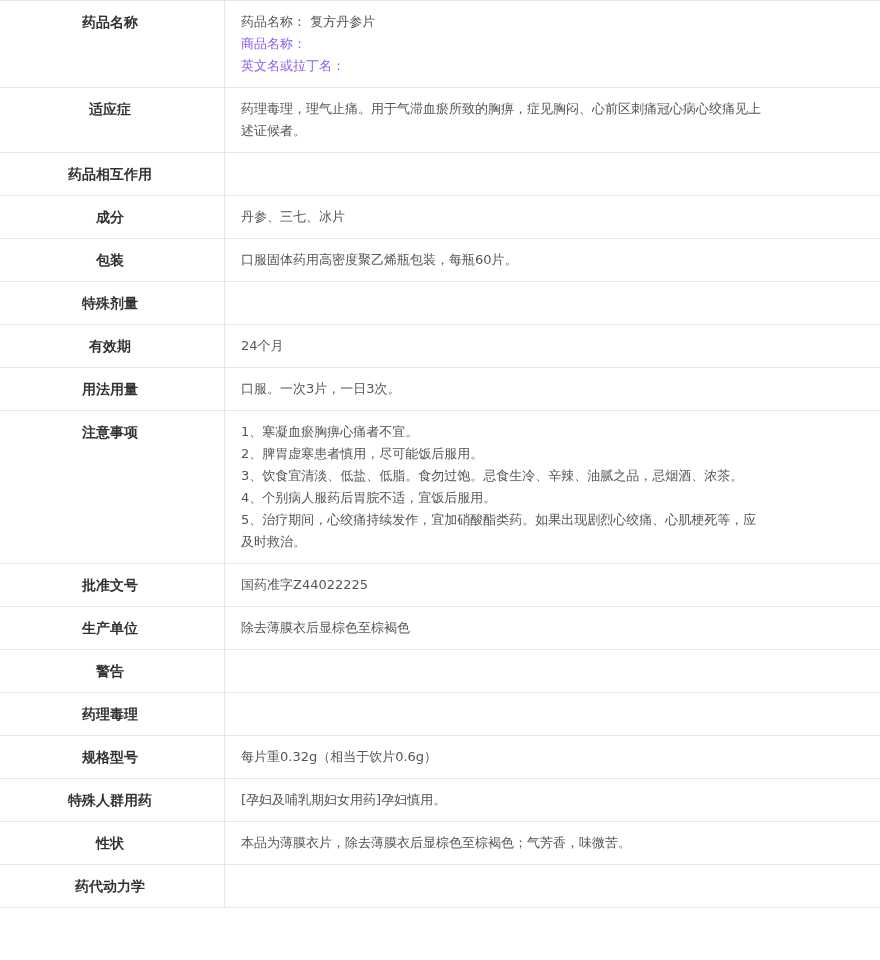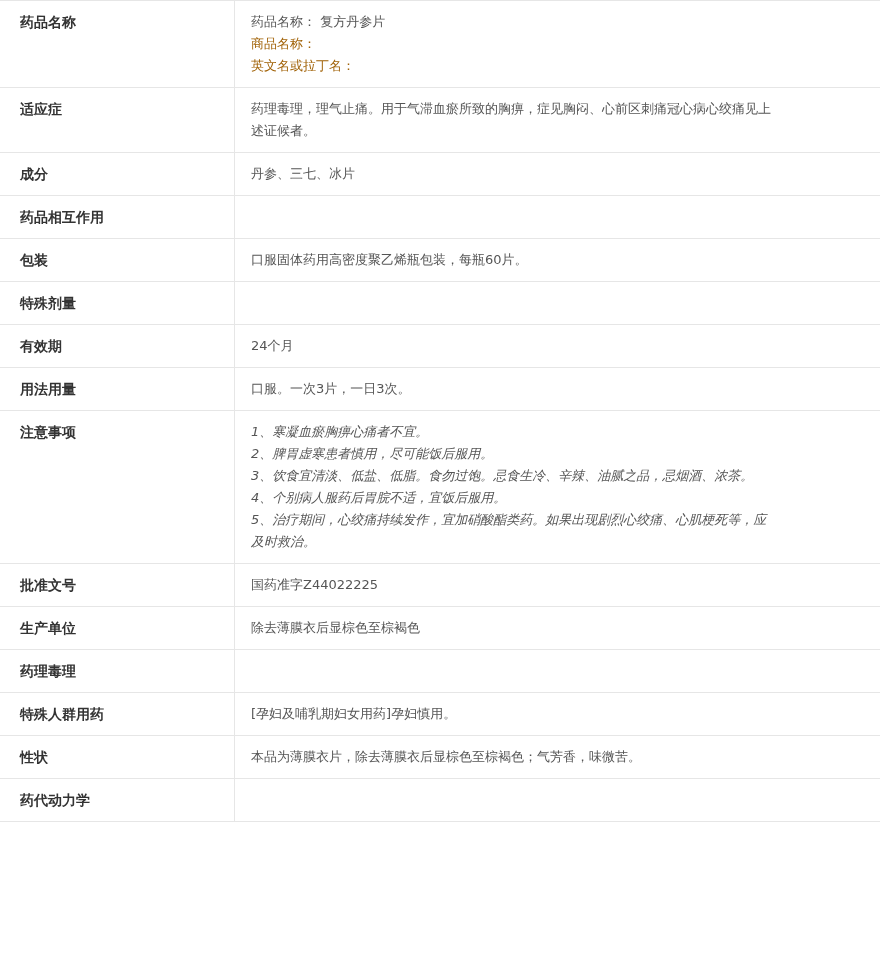--- a/index.html
+++ b/index.html
@@ -20,23 +20,23 @@
     table-layout: fixed;
   }
   .drug-table tr {
     border-bottom: 1px solid #e6e6e6;
   }
   .drug-table tr:first-child {
     border-top: 1px solid #e6e6e6;
   }
   .label-cell {
     width: 200px;
-    text-align: left;
+    text-align: center;
     vertical-align: top;
-    padding: 10px 14px 10px 20px;
+    padding: 10px 14px 10px 10px;
     font-weight: bold;
     color: #333333;
     font-size: 14px;
     line-height: 22px;
     background: #ffffff;
     border-right: 1px solid #e6e6e6;
   }
   .value-cell {
     vertical-align: top;
     padding: 10px 12px 10px 16px;
@@ -50,25 +50,24 @@
     display: block;
   }
   .value-cell .sub-line {
     display: block;
     color: #777777;
   }
   .value-cell.empty {
     height: 22px;
   }
   .name-block .sub-line {
-    color: #a16207;
+    color: #8b5cf6;
   }
   .notes .line {
     display: block;
-    font-style: italic;
   }
 </style>
 </head>
 <body>
 
 <table class="drug-table">
   <tbody>
       <tr>
         <td class="label-cell">药品名称</td>
         <td class="value-cell name-block">
@@ -78,29 +77,29 @@
         </td>
       </tr>
       <tr>
         <td class="label-cell">适应症</td>
         <td class="value-cell">
           <span class="line">药理毒理，理气止痛。用于气滞血瘀所致的胸痹，症见胸闷、心前区刺痛冠心病心绞痛见上</span>
           <span class="line">述证候者。</span>
         </td>
       </tr>
       <tr>
+        <td class="label-cell">药品相互作用</td>
+        <td class="value-cell empty">
+          <span class="line"></span>
+        </td>
+      </tr>
+      <tr>
         <td class="label-cell">成分</td>
         <td class="value-cell">
           <span class="line">丹参、三七、冰片</span>
-        </td>
-      </tr>
-      <tr>
-        <td class="label-cell">药品相互作用</td>
-        <td class="value-cell empty">
-          <span class="line"></span>
         </td>
       </tr>
       <tr>
         <td class="label-cell">包装</td>
         <td class="value-cell">
           <span class="line">口服固体药用高密度聚乙烯瓶包装，每瓶60片。</span>
         </td>
       </tr>
       <tr>
         <td class="label-cell">特殊剂量</td>
@@ -137,23 +136,35 @@
           <span class="line">国药准字Z44022225</span>
         </td>
       </tr>
       <tr>
         <td class="label-cell">生产单位</td>
         <td class="value-cell">
           <span class="line">除去薄膜衣后显棕色至棕褐色</span>
         </td>
       </tr>
       <tr>
+        <td class="label-cell">警告</td>
+        <td class="value-cell empty">
+          <span class="line"></span>
+        </td>
+      </tr>
+      <tr>
         <td class="label-cell">药理毒理</td>
         <td class="value-cell empty">
           <span class="line"></span>
+        </td>
+      </tr>
+      <tr>
+        <td class="label-cell">规格型号</td>
+        <td class="value-cell">
+          <span class="line">每片重0.32g（相当于饮片0.6g）</span>
         </td>
       </tr>
       <tr>
         <td class="label-cell">特殊人群用药</td>
         <td class="value-cell">
           <span class="line">[孕妇及哺乳期妇女用药]孕妇慎用。</span>
         </td>
       </tr>
       <tr>
         <td class="label-cell">性状</td>

